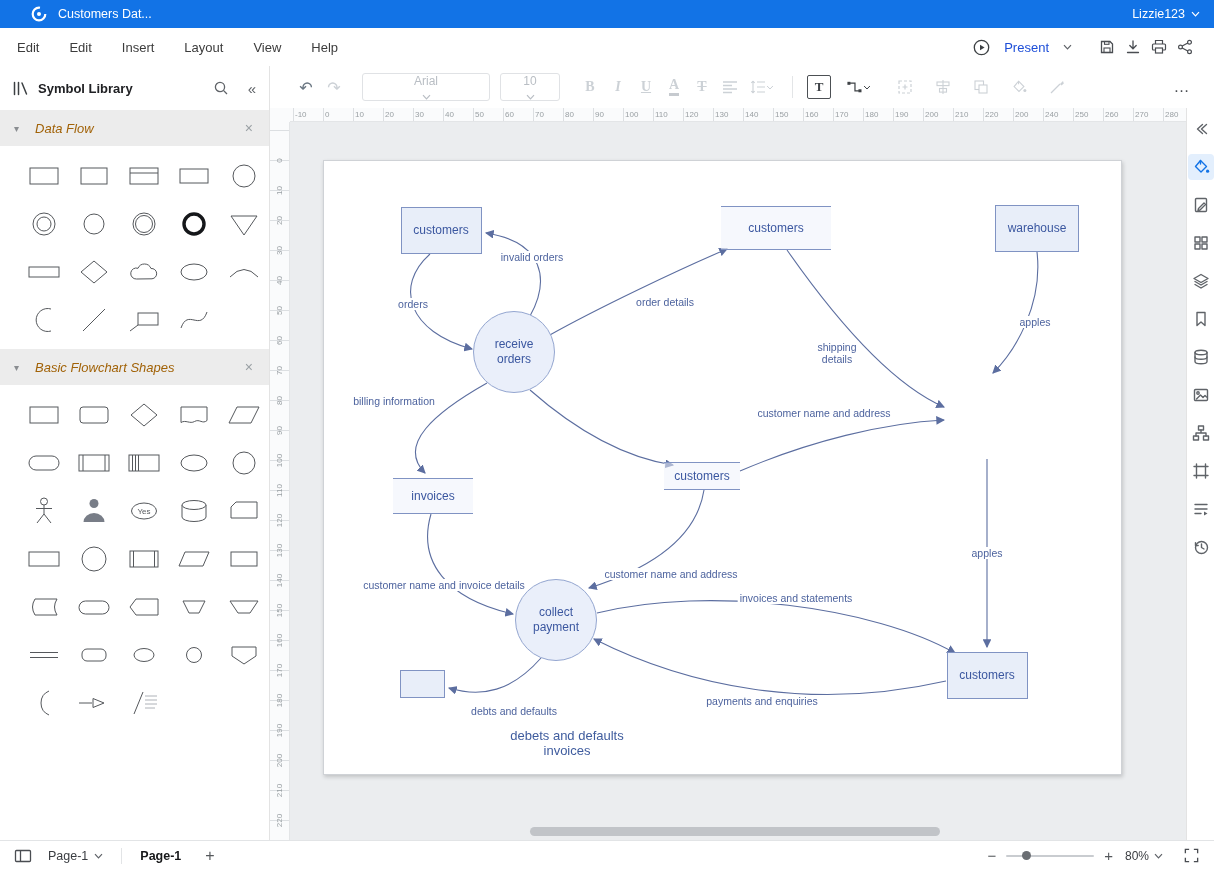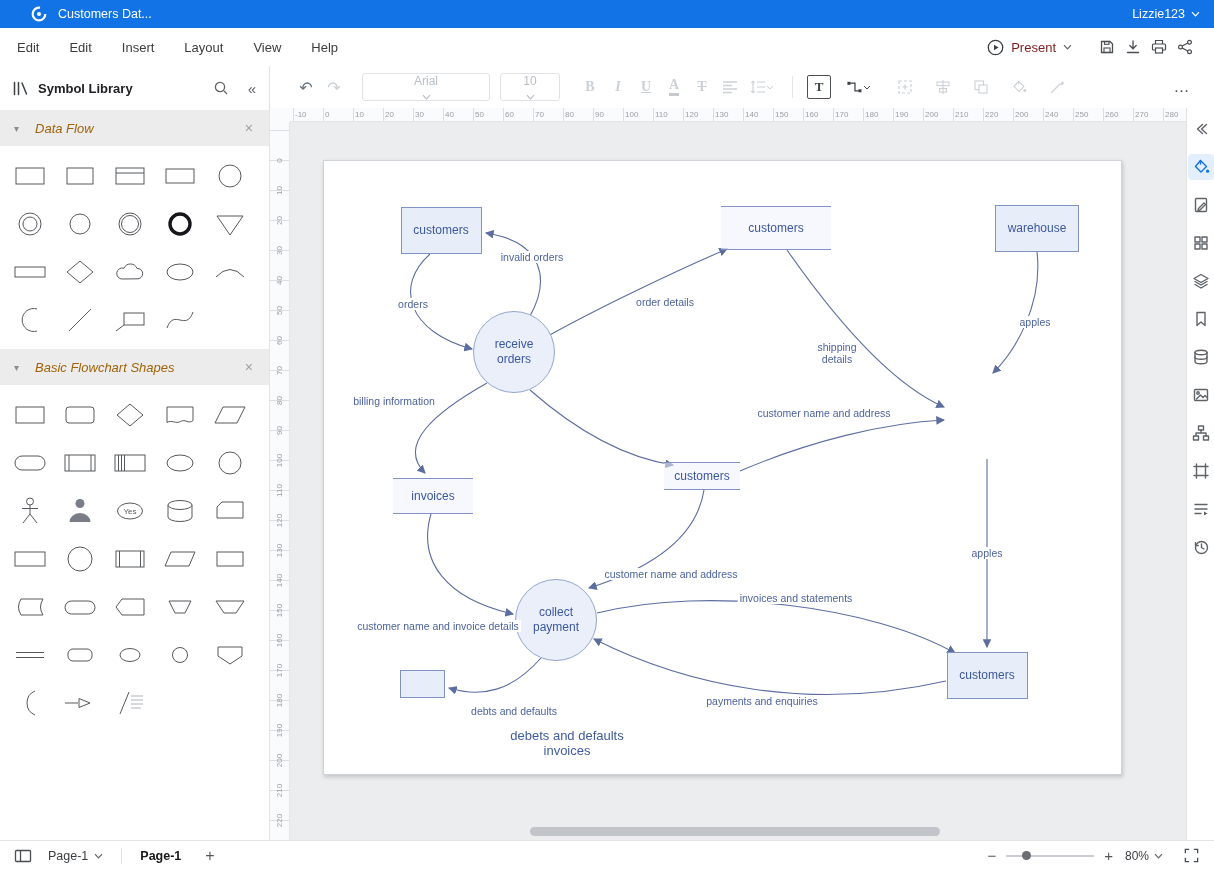--- a/index.html
+++ b/index.html
@@ -10,21 +10,21 @@
             display:flex;align-items:center;color:#fff;}
   .logo{margin-left:30px;display:flex;align-items:center;}
   .doc-title{margin-left:10px;font-size:12.5px;}
   .tb-user{position:absolute;right:14px;display:flex;align-items:center;gap:6px;font-size:12.5px;cursor:pointer;}
   
   .menubar{position:absolute;left:0;top:28px;width:1214px;height:38px;background:#fff;
            border-bottom:1px solid #ebebeb;display:flex;align-items:center;}
   .menu-items{display:flex;padding-left:17px;}
   .menu-item{font-size:13px;color:#3c3c3c;margin-right:30px;cursor:pointer;}
   .menu-right{position:absolute;right:16px;display:flex;align-items:center;color:#4a4d52;}
-  .present{display:flex;align-items:center;gap:7px;font-size:13px;color:#7f1d1d;margin-right:22px;cursor:pointer;}
+  .present{display:flex;align-items:center;gap:14px;font-size:13px;color:#1d4ed8;margin-right:22px;cursor:pointer;}
   .mr-icon{width:26px;height:26px;display:flex;align-items:center;justify-content:center;color:#4a4d52;cursor:pointer;}
   
   .toolbar{position:absolute;left:270px;top:66px;width:944px;height:42px;background:#fff;
            border-bottom:1px solid #e4e6e8;display:flex;align-items:center;}
   .tb{width:28px;height:28px;display:flex;align-items:center;justify-content:center;border-radius:3px;cursor:pointer;}
   .en{color:#6a7682;} .dis{color:#ccd1d6;} .act{color:#3f4347;}
   .tletter{font-size:14px;font-weight:bold;font-family:"Liberation Serif",serif;}
   .sel-box{height:26px;border:1px solid #e0e2e5;border-radius:3px;display:flex;align-items:center;
            justify-content:space-between;padding:0 7px;color:#b9bec4;font-size:12px;cursor:pointer;flex-direction:column;}
   .fontsel{width:112px;margin-left:14px;} .sizesel{width:44px;margin-left:10px;}
@@ -39,21 +39,21 @@
              border-right:1px solid #e3e3e3;box-sizing:border-box;}
   .panel-header{height:44px;display:flex;align-items:center;position:relative;}
   .lib-icon{margin-left:12px;color:#3c4043;display:flex;}
   .panel-title{margin-left:9px;font-size:13px;font-weight:bold;color:#202124;}
   .ph-search{position:absolute;right:40px;color:#5f6368;display:flex;cursor:pointer;}
   .ph-collapse{position:absolute;right:13px;font-size:15px;color:#5f6368;cursor:pointer;line-height:1;}
   .sec-header{height:36px;background:#ececec;display:flex;align-items:center;position:relative;cursor:pointer;}
   .sec-tri{margin-left:14px;font-size:10px;color:#8a8d91;}
   .sec-title{margin-left:16px;font-size:13px;color:#a16207;font-style:italic;}
   .sec-close{position:absolute;right:16px;font-size:14px;color:#9aa0a4;cursor:pointer;}
-  .grid{display:grid;grid-template-columns:repeat(5,48px);gap:1px 2px;padding:6px 6px;}
+  .grid{display:grid;grid-template-columns:repeat(5,48px);gap:1px 2px;padding:6px 20px;}
   .cell{width:48px;height:47px;display:flex;align-items:center;justify-content:center;cursor:pointer;}
   
   .rulercorner{position:absolute;left:270px;top:108px;width:20px;height:14px;background:#fafbfc;}
   .hruler{position:absolute;left:290px;top:108px;width:896px;height:14px;background:#fafbfc;
           border-bottom:1px solid #e3e5e7;box-sizing:border-box;overflow:hidden;
           background-image:repeating-linear-gradient(to right,#dcdfe2 0 1px,transparent 1px 30px);
           background-position:3px 0;}
   .vruler{position:absolute;left:270px;top:122px;width:20px;height:718px;background:#fafbfc;
           border-right:1px solid #e3e5e7;box-sizing:border-box;overflow:hidden;
           background-image:repeating-linear-gradient(to bottom,#dcdfe2 0 1px,transparent 1px 30px);
@@ -689,21 +689,21 @@
         </div>
         <div class="edgelabel" style="left: 123px; top: 182px;">orders</div>
         <div class="edgelabel" style="left: 242px; top: 135px;">invalid orders</div>
         <div class="edgelabel" style="left: 375px; top: 180px;">order details</div>
         <div class="edgelabel" style="left: 547px; top: 231px;">shipping
 details</div>
         <div class="edgelabel" style="left: 745px; top: 200px;">apples</div>
         <div class="edgelabel" style="left: 104px; top: 279px;">billing information</div>
         <div class="edgelabel" style="left: 534px; top: 291px;">customer name and address</div>
         <div class="edgelabel" style="left: 381px; top: 452px;">customer name and address</div>
-        <div class="edgelabel" style="left: 148px; top: 463px; margin-top: 41px;">customer name and invoice details</div>
+        <div class="edgelabel" style="left: 154px; top: 463px;">customer name and invoice details</div>
         <div class="edgelabel" style="left: 506px; top: 476px;">invoices and statements</div>
         <div class="edgelabel" style="left: 697px; top: 431px;">apples</div>
         <div class="edgelabel" style="left: 472px; top: 579px; text-align: center;">payments and enquiries</div>
         <div class="edgelabel" style="left: 224px; top: 589px;">debts and defaults</div>
       </div>
     <div class="diagram-caption">
       <div>debets and defaults</div>
       <div>invoices</div>
     </div>
     <div class="hscroll">

